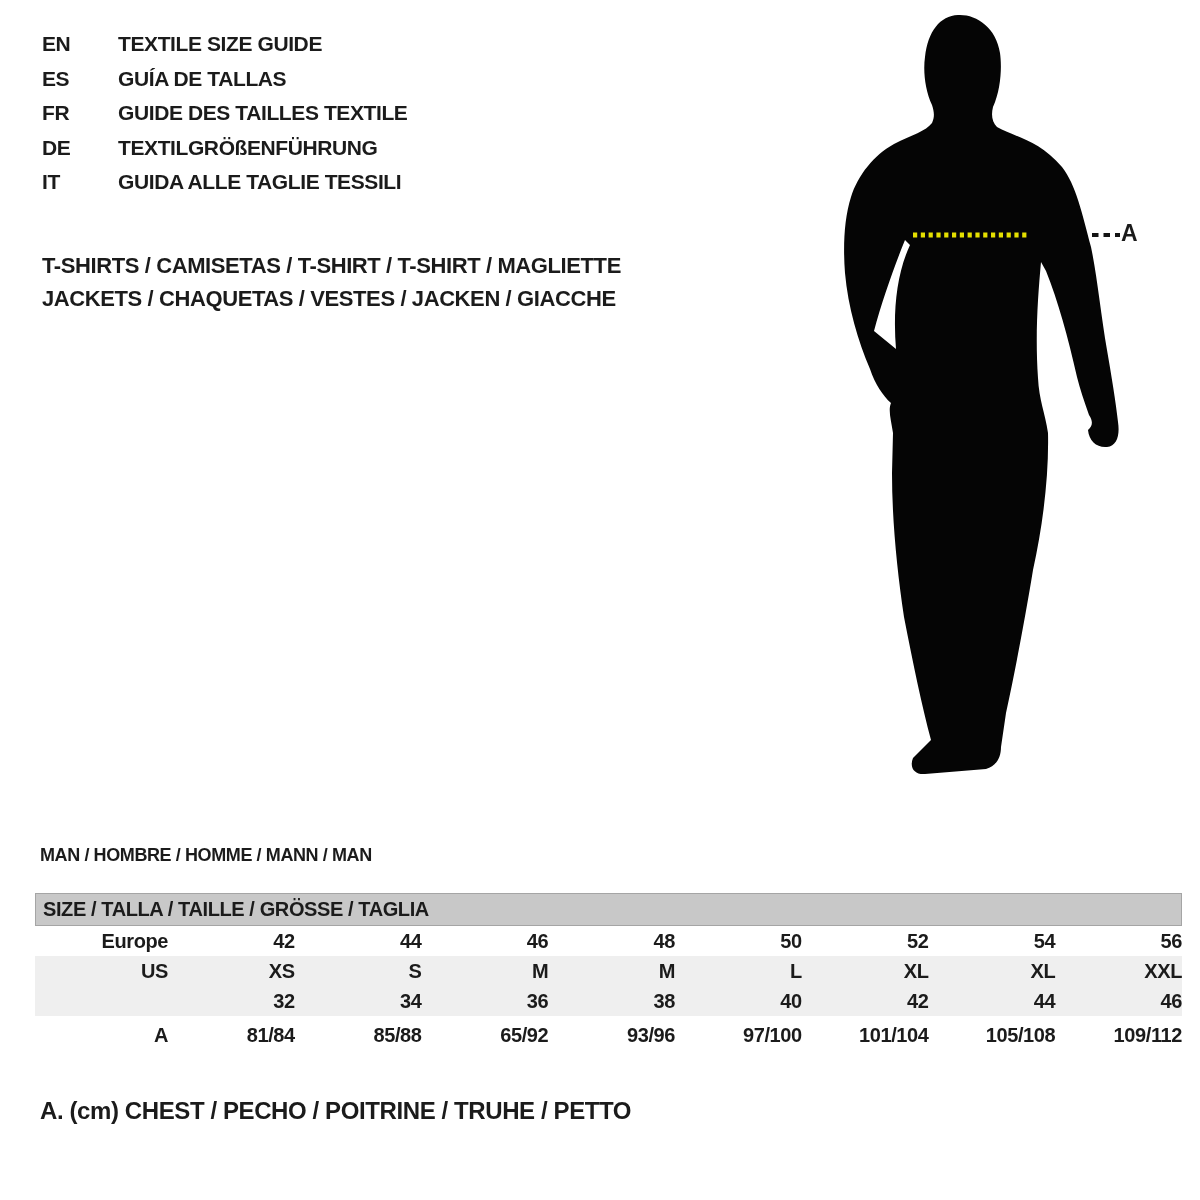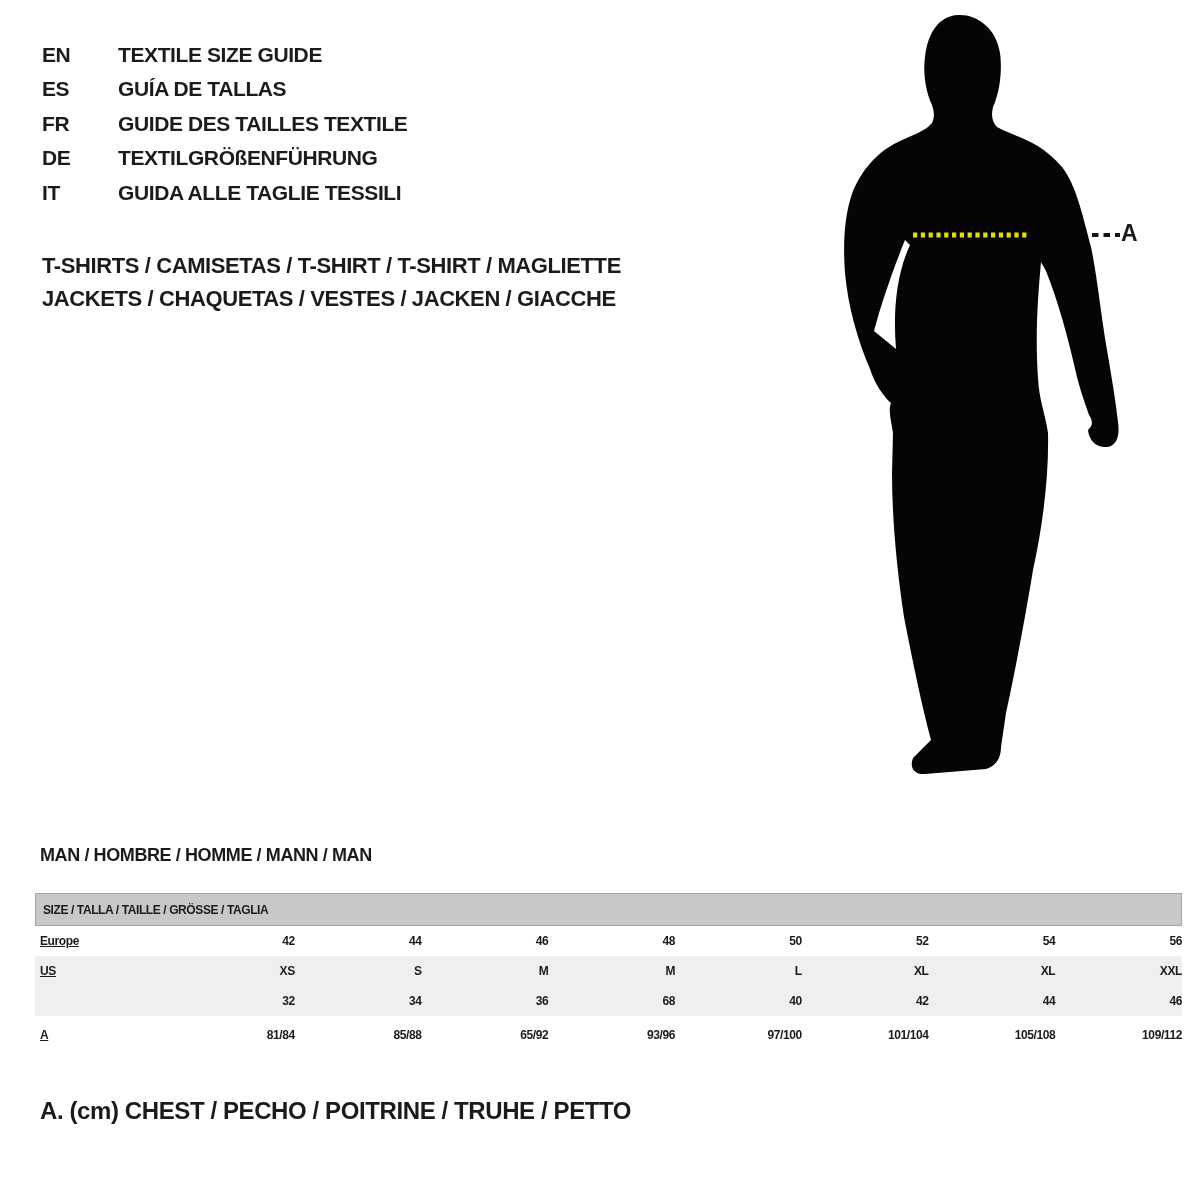--- a/index.html
+++ b/index.html
@@ -5,44 +5,44 @@
   html,body{margin:0;padding:0;background:#ffffff;}
   .canvas{
     position:relative;width:1200px;height:1200px;background:#ffffff;overflow:hidden;
     font-family:"Liberation Sans","DejaVu Sans",sans-serif;
     color:#1b1b1b;-webkit-font-smoothing:antialiased;
   }
   .bold-cond{font-weight:700;font-stretch:condensed;letter-spacing:-0.4px;}
 
   
   .lang-block{position:absolute;left:42px;top:32px;}
-  .lang-row{display:flex;height:34.6px;align-items:flex-end;font-size:21px;}
+  .lang-row{display:flex;height:34.6px;align-items:flex-start;font-size:21px;}
   .lang-code{width:76px;flex:0 0 76px;}
   .lang-label{white-space:nowrap;}
 
   
   .categories{position:absolute;left:42px;top:221px;font-size:22px;line-height:33px;white-space:nowrap;margin-top:28px;}
 
   
   .figure-svg{position:absolute;left:830px;top:5px;width:310px;height:785px;}
   .marker-a{position:absolute;left:1121px;top:220px;font-size:23px;font-weight:700;}
 
   
   .man-heading{position:absolute;left:40px;top:845px;font-size:18px;white-space:nowrap;}
 
   
-  .size-table{position:absolute;left:35px;top:893px;width:1147px;font-size:12px;}
+  .size-table{position:absolute;left:35px;top:893px;width:1147px;font-size:20px;}
   .thead{
     height:33px;background:#c8c8c8;border:1px solid #a5a5a5;box-sizing:border-box;
     display:flex;align-items:center;padding-left:7px;white-space:nowrap;
   }
   .trow{display:grid;grid-template-columns:133px repeat(8,1fr);height:30px;align-items:center;}
   .trow.a-row{height:38px;}
   .trow.band{background:#efefef;}
-  .tlabel{padding-left:5px;text-align:left;text-decoration:underline;}
+  .tlabel{padding-left:5px;text-align:right;}
   .tcell{text-align:right;}
 
   
   .footnote{position:absolute;left:40px;top:1097px;font-size:24px;white-space:nowrap;}
 </style>
 </head>
 <body>
 
 <div class="canvas">
 
@@ -149,21 +149,21 @@
       <div class="tcell">XL</div>
       <div class="tcell">XL</div>
       <div class="tcell">XXL</div>
     </div>
 
     <div class="trow band">
       <div class="tlabel"></div>
       <div class="tcell">32</div>
       <div class="tcell">34</div>
       <div class="tcell">36</div>
-      <div class="tcell">68</div>
+      <div class="tcell">38</div>
       <div class="tcell">40</div>
       <div class="tcell">42</div>
       <div class="tcell">44</div>
       <div class="tcell">46</div>
     </div>
 
     <div class="trow a-row">
       <div class="tlabel">A</div>
       <div class="tcell">81/84</div>
       <div class="tcell">85/88</div>

